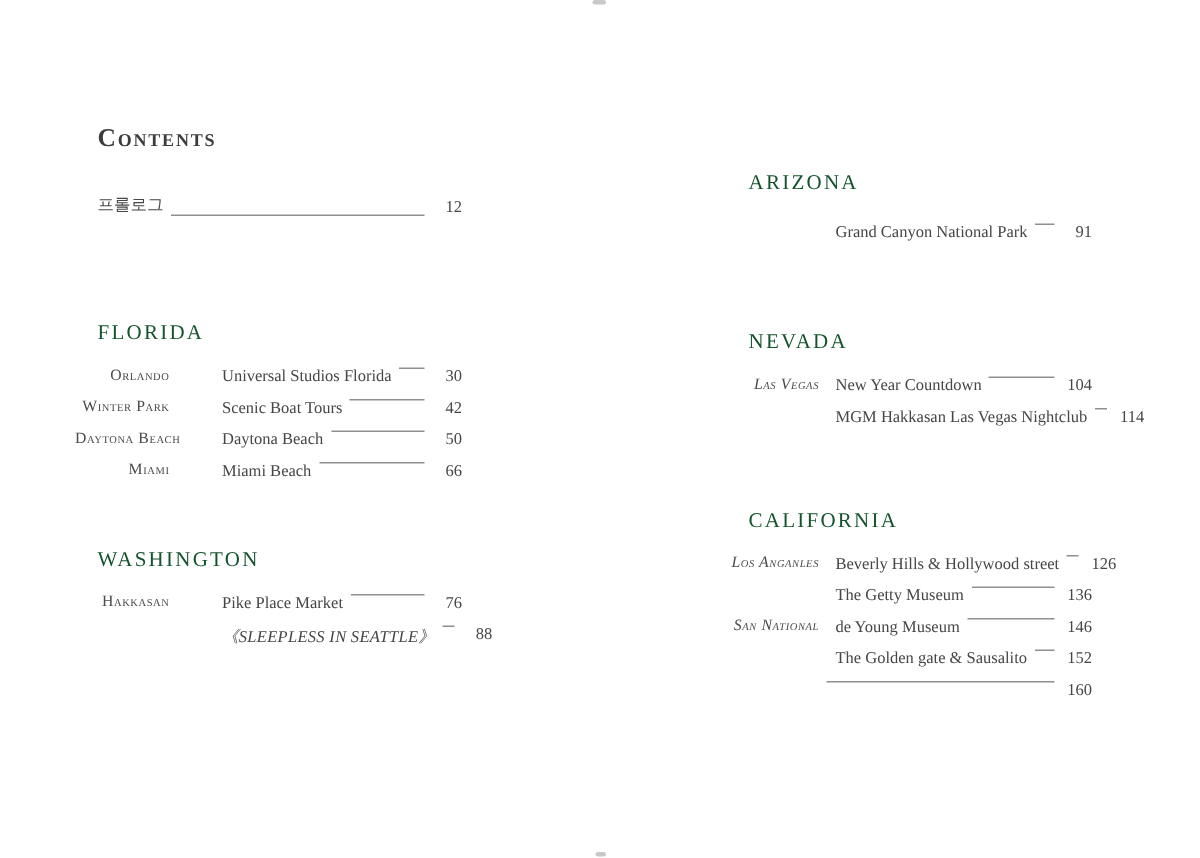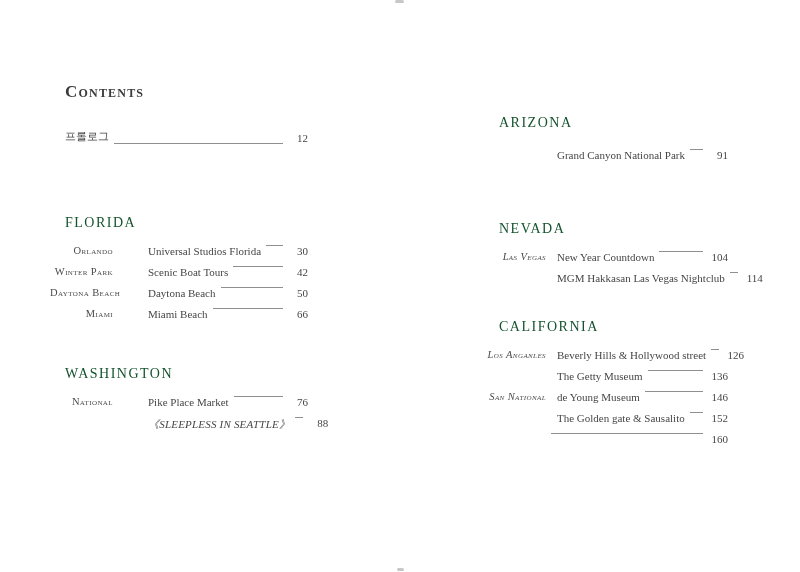--- a/index.html
+++ b/index.html
@@ -27,21 +27,21 @@
     margin: 0 0 0 15px;
     font-size: 14px; line-height: 16px;
     font-weight: normal;
     letter-spacing: 1.5px;
     color: #14532d;
   }
   .mt-florida    { margin-top: 71px; }
   .mt-washington { margin-top: 37px; }
   .mt-arizona    { margin-top: 115px; }
   .mt-nevada     { margin-top: 51px; }
-  .mt-california { margin-top: 26px; }
+  .mt-california { margin-top: 47px; }
 
   .rows { margin-top: 14px; }
   .row {
     display: flex;
     align-items: flex-start;
     height: 21px;
     font-size: 11px;
     color: #464646;
   }
   .prologue-row {
@@ -128,21 +128,21 @@
       <span class="city">Miami</span>
       <span class="title">Miami Beach</span>
       <span class="leader"></span>
       <span class="pnum">66</span>
     </div>
   </div>
 
   <h2 class="sec-head mt-washington">WASHINGTON</h2>
   <div class="rows">
     <div class="row">
-      <span class="city">National</span>
+      <span class="city">Hakkasan</span>
       <span class="title">Pike Place Market</span>
       <span class="leader"></span>
       <span class="pnum">76</span>
     </div>
     <div class="row">
       <span class="city"></span>
       <span class="title em">《SLEEPLESS IN SEATTLE》</span>
       <span class="leader"></span>
       <span class="pnum">88</span>
     </div>

